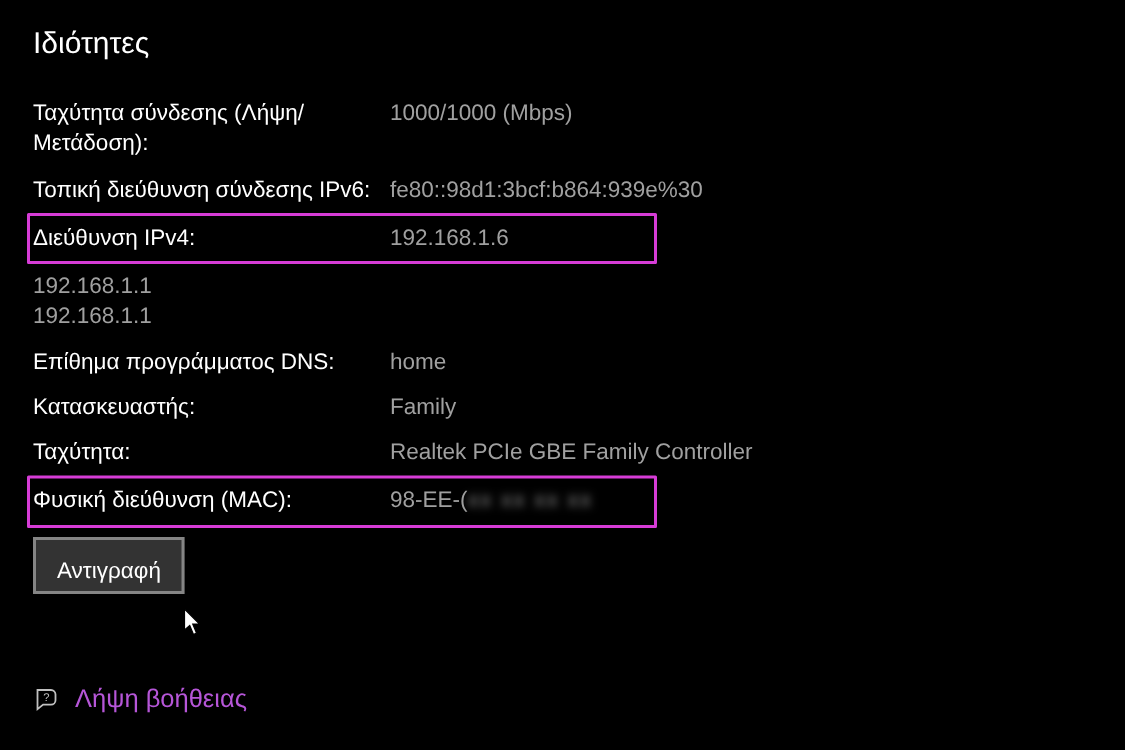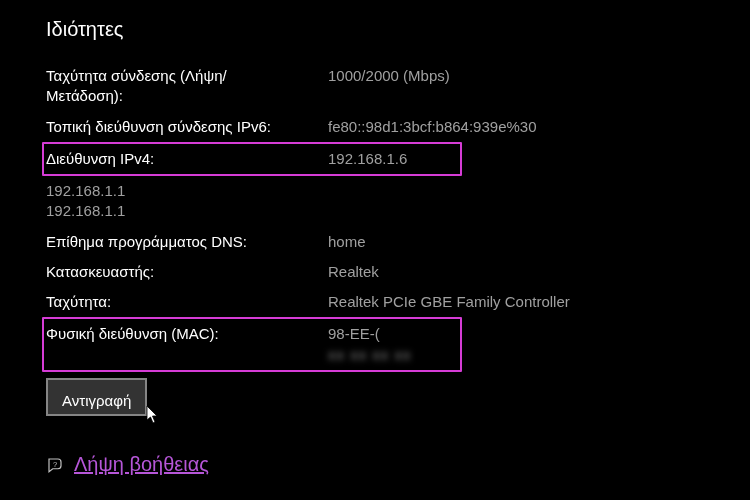--- a/index.html
+++ b/index.html
@@ -11,32 +11,30 @@
     color: #fff;
     font-family: "Segoe UI", Tahoma, sans-serif;
     font-size: 15px;
     overflow: hidden;
   }
   .container {
     padding: 18px 0 0 22px;
     position: relative;
     height: 100%;
     box-sizing: border-box;
-    margin-left: 24px;
   }
   .title {
     font-size: 20px;
     font-weight: 400;
     margin-bottom: 20px;
   }
   .row {
     display: flex;
     align-items: flex-start;
     padding: 5px 0;
-    gap: 44px;
   }
   .label {
     width: 238px;
     flex: 0 0 238px;
     color: #fff;
     line-height: 1.35;
     padding-right: 6px;
     box-sizing: border-box;
   }
   .value {
@@ -79,40 +77,39 @@
     align-items: center;
     gap: 10px;
   }
   .help-icon {
     width: 18px;
     height: 18px;
     position: relative;
   }
   .help-link {
     color: #b656d8;
-    font-size: 20px;
+    font-size: 17px;
     cursor: pointer;
-    text-decoration: underline;
   }
   .mac-blur {
     display: inline-block;
     filter: blur(3px);
     color: #8a8a8a;
     letter-spacing: 1px;
   }
 </style>
 </head>
 <body>
 
 <div class="container">
   <div class="title">Ιδιότητες</div>
 
   <div class="row">
     <div class="label">Ταχύτητα σύνδεσης (Λήψη/Μετάδοση):</div>
-    <div class="value">1000/2000 (Mbps)</div>
+    <div class="value">1000/1000 (Mbps)</div>
   </div>
 
   <div class="row">
     <div class="label">Τοπική διεύθυνση σύνδεσης IPv6:</div>
     <div class="value">fe80::98d1:3bcf:b864:939e%30</div>
   </div>
 
   <div class="row highlight">
     <div class="label">Διεύθυνση IPv4:</div>
     <div class="value">192.168.1.6</div>
@@ -123,21 +120,21 @@
 192.168.1.1</div>
   </div>
 
   <div class="row">
     <div class="label">Επίθημα προγράμματος DNS:</div>
     <div class="value">home</div>
   </div>
 
   <div class="row">
     <div class="label">Κατασκευαστής:</div>
-    <div class="value">Realtek</div>
+    <div class="value">Family</div>
   </div>
 
   <div class="row">
     <div class="label">Ταχύτητα:</div>
     <div class="value">Realtek PCIe GBE Family Controller</div>
   </div>
 
 
   <div class="row highlight">
     <div class="label">Φυσική διεύθυνση (MAC):</div>

